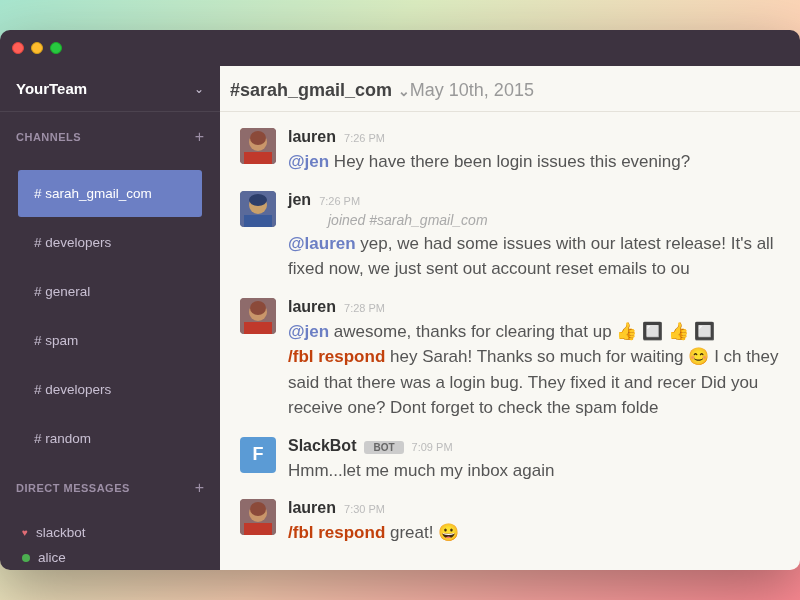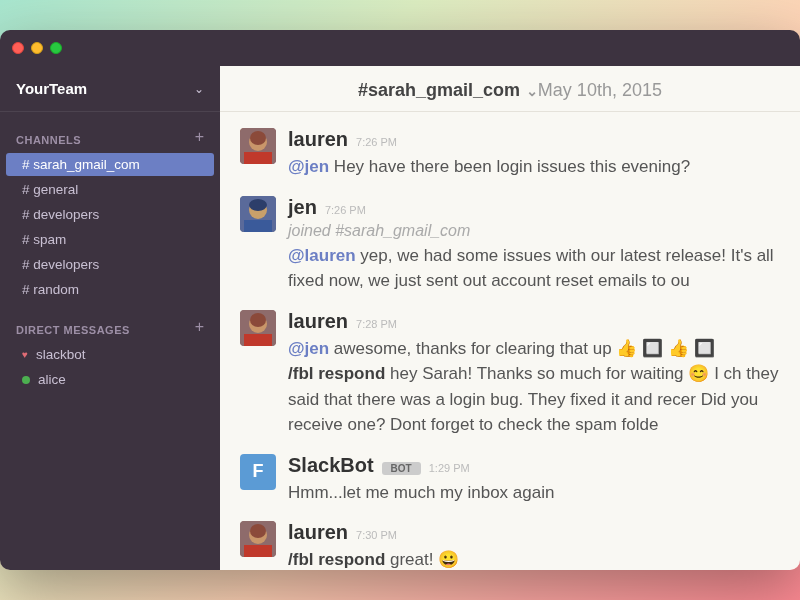--- a/index.html
+++ b/index.html
@@ -69,46 +69,46 @@
     .team-name {
       color: #fff;
       font-weight: 700;
       font-size: 15px;
     }
     .chevron-icon {
       color: #c9c0d3;
       font-size: 12px;
     }
     .section-header {
-      padding: 16px 16px 6px;
-      display: flex;
-      align-items: flex-end;
+      padding: 16px 16px 23px;
+      display: flex;
+      align-items: center;
       justify-content: space-between;
     }
     .section-title {
       font-size: 11px;
       font-weight: 700;
       letter-spacing: 0.5px;
       color: #9d8fa6;
       text-transform: uppercase;
     }
     .add-icon {
       color: #9d8fa6;
       font-size: 16px;
       cursor: pointer;
     }
     .channel-item {
-      padding: 4px 16px;
+      padding: 16px 16px;
       font-size: 13.5px;
       cursor: pointer;
       display: flex;
       align-items: center;
       gap: 4px;
       border-radius: 3px;
-      margin: 1px 6px;
+      margin: 1px 18px;
       color: #c9c0d3;
     }
     .channel-item.active {
       background: #6c7fc4;
       color: #fff;
     }
     .dm-item {
       padding: 4px 16px;
       font-size: 13.5px;
       cursor: pointer;
@@ -130,26 +130,26 @@
 
     
     .chat-area {
       flex: 1;
       background: #f9f8f3;
       display: flex;
       flex-direction: column;
       overflow: hidden;
     }
     .chat-header {
-      padding: 14px 20px 10px;
+      padding: 14px 10px 10px;
       border-bottom: 1px solid #e5e2da;
       background: #f9f8f3;
       display: flex;
       align-items: center;
-      justify-content: center;
+      justify-content: flex-start;
       flex-shrink: 0;
     }
     .channel-title {
       font-size: 18px;
       font-weight: 700;
       color: #444;
       display: flex;
       align-items: center;
       gap: 6px;
     }
@@ -189,21 +189,21 @@
     .avatar-bot { background: #5b9bd5; font-size: 20px; }
     .msg-content { flex: 1; min-width: 0; }
     .msg-header {
       display: flex;
       align-items: baseline;
       gap: 8px;
       margin-bottom: 3px;
     }
     .msg-author {
       font-weight: 700;
-      font-size: 20px;
+      font-size: 16px;
       color: #333;
     }
     .msg-time {
       font-size: 11px;
       color: #bbb;
     }
     .bot-badge {
       background: #ccc;
       color: #666;
       font-size: 10px;
@@ -214,28 +214,29 @@
     .msg-text {
       font-size: 17px;
       color: #555;
       line-height: 1.5;
     }
     .mention {
       color: #6c7fc4;
       font-weight: 600;
     }
     .command {
-      color: #404040;
+      color: #c2410c;
       font-weight: 600;
     }
     .joined-text {
-      font-size: 16px;
+      font-size: 14px;
       color: #aaa;
       font-style: italic;
       margin-bottom: 3px;
+      margin-left: 40px;
     }
   </style>
 </head>
 <body>
 
 <div class="window">
 
   <div class="titlebar">
     <div class="traffic-lights">
       <div class="traffic-light tl-red"></div>
@@ -254,24 +255,24 @@
 
       <div class="section-header">
         <span class="section-title">CHANNELS</span>
         <span class="add-icon">+</span>
       </div>
 
       <div class="channel-item active">
         <span># sarah_gmail_com</span>
       </div>
       <div class="channel-item">
+        <span># developers</span>
+      </div>
+      <div class="channel-item">
         <span># general</span>
-      </div>
-      <div class="channel-item">
-        <span># developers</span>
       </div>
       <div class="channel-item">
         <span># spam</span>
       </div>
       <div class="channel-item">
         <span># developers</span>
       </div>
       <div class="channel-item">
         <span># random</span>
       </div>
@@ -363,21 +364,21 @@
             </div>
           </div>
         </div>
 
         <div class="message">
           <div class="avatar avatar-bot" style="background:#5b9bd5; font-size:18px; font-weight:800; color:white; width:36px;height:36px;border-radius:4px;display:flex;align-items:center;justify-content:center;">F</div>
           <div class="msg-content">
             <div class="msg-header">
               <span class="msg-author">SlackBot</span>
               <span class="bot-badge">BOT</span>
-              <span class="msg-time">1:29 PM</span>
+              <span class="msg-time">7:09 PM</span>
             </div>
             <div class="msg-text">Hmm...let me much my inbox again</div>
           </div>
         </div>
 
         <div class="message">
           <div class="avatar" style="background:#8e6b6b;">
             <svg width="36" height="36" viewBox="0 0 36 36">
                 <rect width="36" height="36" fill="#8e6b6b" rx="4"></rect>
                 <ellipse cx="18" cy="14" rx="9" ry="9" fill="#c9966a"></ellipse>

